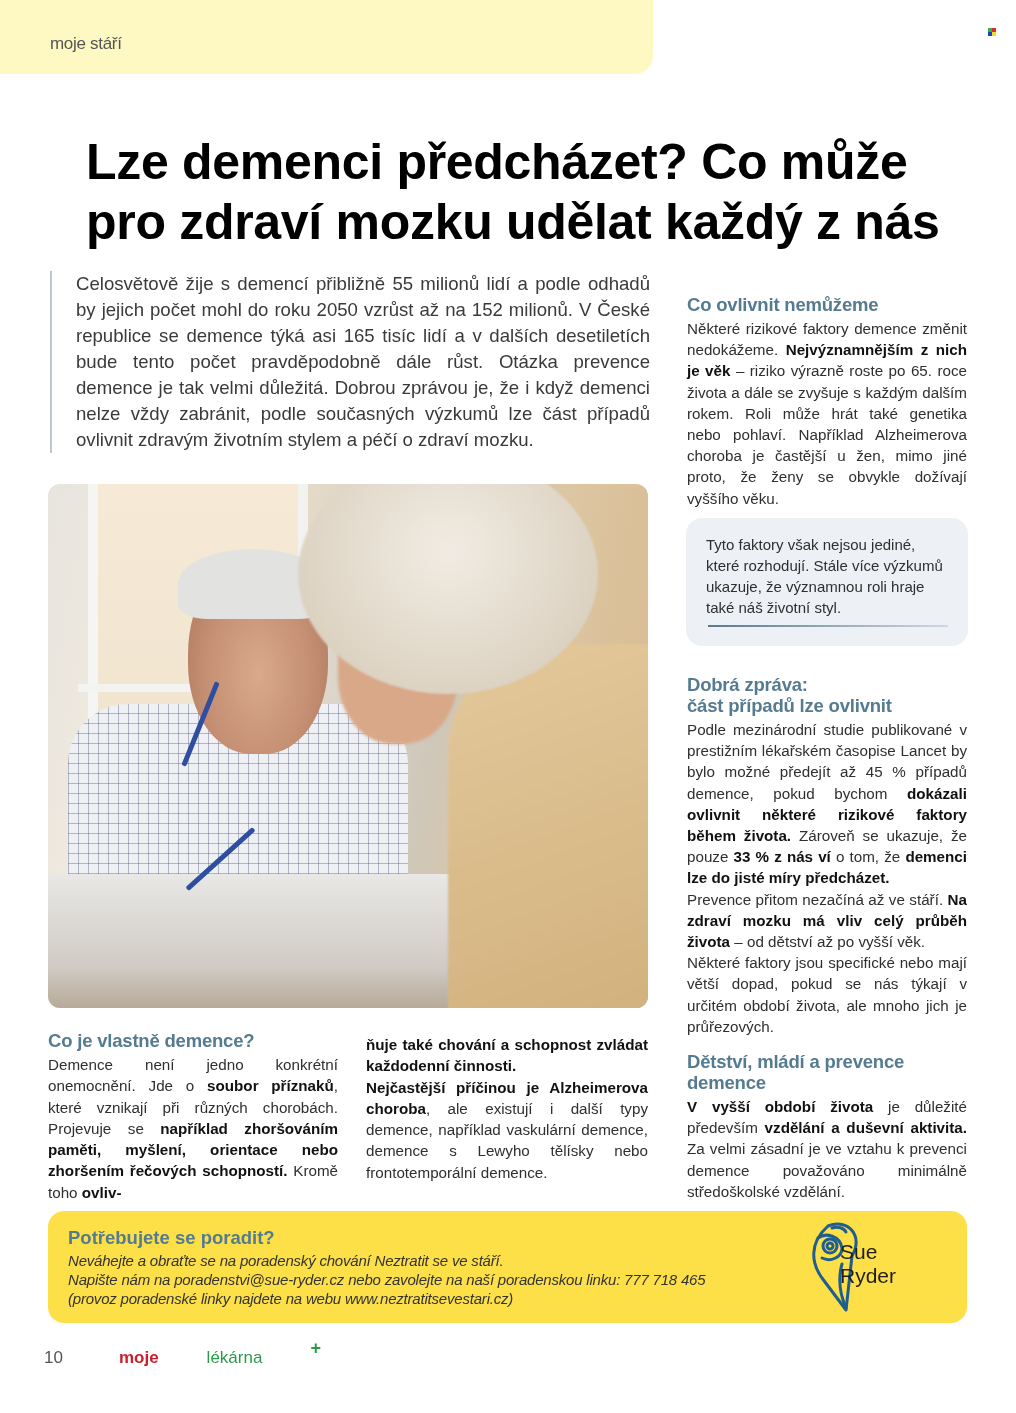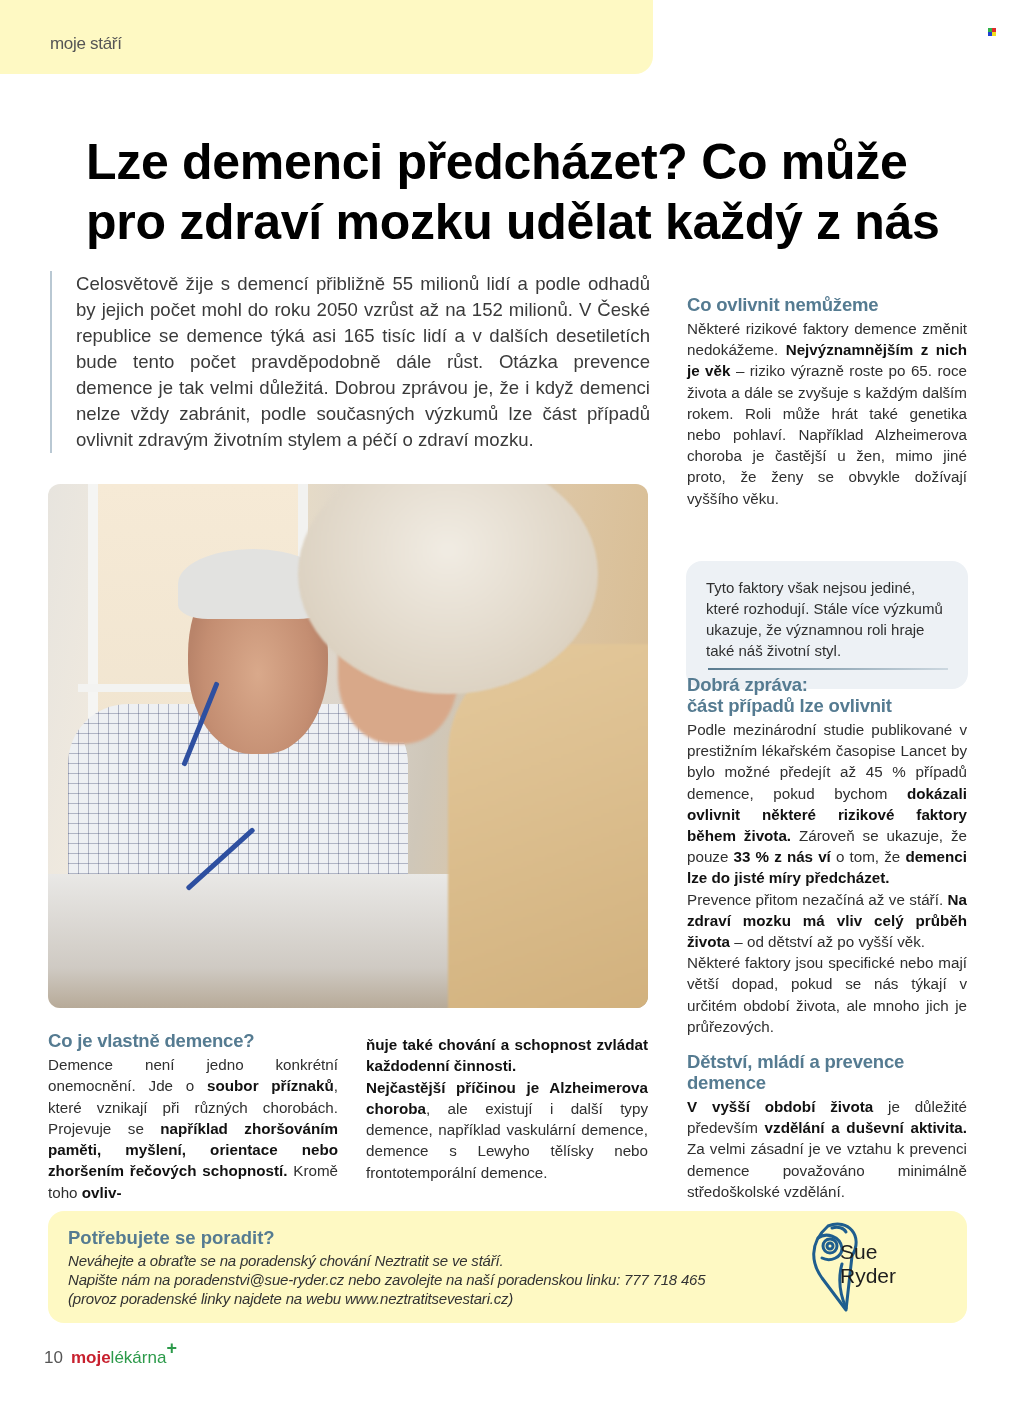--- a/index.html
+++ b/index.html
@@ -29,33 +29,33 @@
   .photo .woman-hair { position: absolute; left: 250px; top: -30px; width: 300px; height: 240px; border-radius: 50%; background: radial-gradient(ellipse at 50% 40%, #f1ece3, #ddd3c3 70%, #cdbfa8); filter: blur(1px); }
   .photo .woman-face { position: absolute; left: 290px; top: 110px; width: 120px; height: 150px; border-radius: 45%; background: #d8a889; filter: blur(1.5px); }
   .photo .woman-body { position: absolute; left: 400px; top: 160px; width: 230px; height: 380px; border-radius: 110px 20px 0 0; background: linear-gradient(160deg, #e4c99c, #d1b07c); filter: blur(1px); }
   .photo .pen1 { position: absolute; left: 150px; top: 195px; width: 5px; height: 90px; background: #2e4fa0; transform: rotate(22deg); border-radius: 2px; }
   .photo .pen2 { position: absolute; left: 170px; top: 330px; width: 5px; height: 90px; background: #2e4fa0; transform: rotate(48deg); border-radius: 2px; }
 
   .col-r { position: absolute; left: 687px; width: 280px; font-size: 15.2px; line-height: 21.2px; color: #2f2f2f; text-align: justify; }
   .col-r b { color: #111; }
   h2.sec { font-size: 18.5px; line-height: 21px; color: #557b91; font-weight: bold; margin-bottom: 3px; text-align: left; letter-spacing: -0.2px; }
 
-  .callout { position: absolute; left: 686px; top: 518px; width: 282px; height: 128px; background: #edf1f5; border-radius: 16px; padding: 16px 20px 0 20px; font-size: 15px; line-height: 21px; color: #2f2f2f; margin-top: 43px; }
+  .callout { position: absolute; left: 686px; top: 518px; width: 282px; height: 128px; background: #edf1f5; border-radius: 16px; padding: 16px 20px 0 20px; font-size: 15px; line-height: 21px; color: #2f2f2f; }
   .callout .line { position: absolute; left: 22px; right: 20px; bottom: 19px; height: 2px; background: linear-gradient(90deg, #587a8e, #cdd8e0); }
 
   .bottom-col { position: absolute; top: 1030px; width: 300px; font-size: 15.2px; line-height: 21.3px; color: #2f2f2f; text-align: justify; }
   .bottom-col b { color: #111; }
 
-  .help-box { position: absolute; left: 48px; top: 1211px; width: 919px; height: 112px; background: #fef9c3; border-radius: 16px; }
+  .help-box { position: absolute; left: 48px; top: 1211px; width: 919px; height: 112px; background: #fde047; border-radius: 16px; }
   .help-box .h { position: absolute; left: 20px; top: 16px; font-size: 18.5px; font-weight: bold; color: #557b91; }
   .help-box .l { position: absolute; left: 20px; font-size: 15px; line-height: 19px; font-style: italic; color: #333; letter-spacing: -0.2px; }
   .sue-logo { position: absolute; left: 798px; top: 1218px; width: 140px; height: 96px; }
   .sue-text { position: absolute; left: 840px; top: 1240px; font-size: 21px; line-height: 24px; color: #1e1e1e; }
 
-  .footer { position: absolute; left: 44px; top: 1347px; font-size: 17px; display: flex; align-items: baseline; }
+  .footer { position: absolute; left: 44px; top: 1347px; font-size: 17px; display: flex; align-items: baseline; gap: 48px; }
   .footer .page-num { color: #555; margin-right: 8px; }
   .footer .brand-a { color: #c8202e; font-weight: bold; }
   .footer .brand-b { color: #2c9a4a; }
   .footer .plus { color: #2c9a4a; font-weight: bold; font-size: 18px; position: relative; top: -9px; }
 </style>
 </head>
 <body>
 
 <div class="top-tab">
   <span class="label">moje stáří</span>

